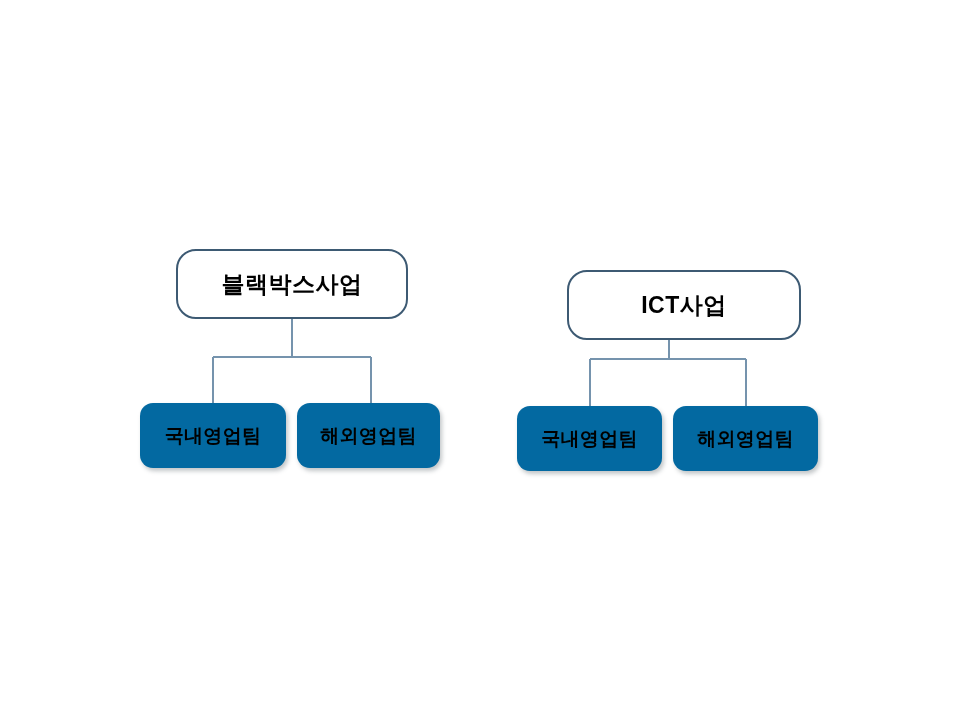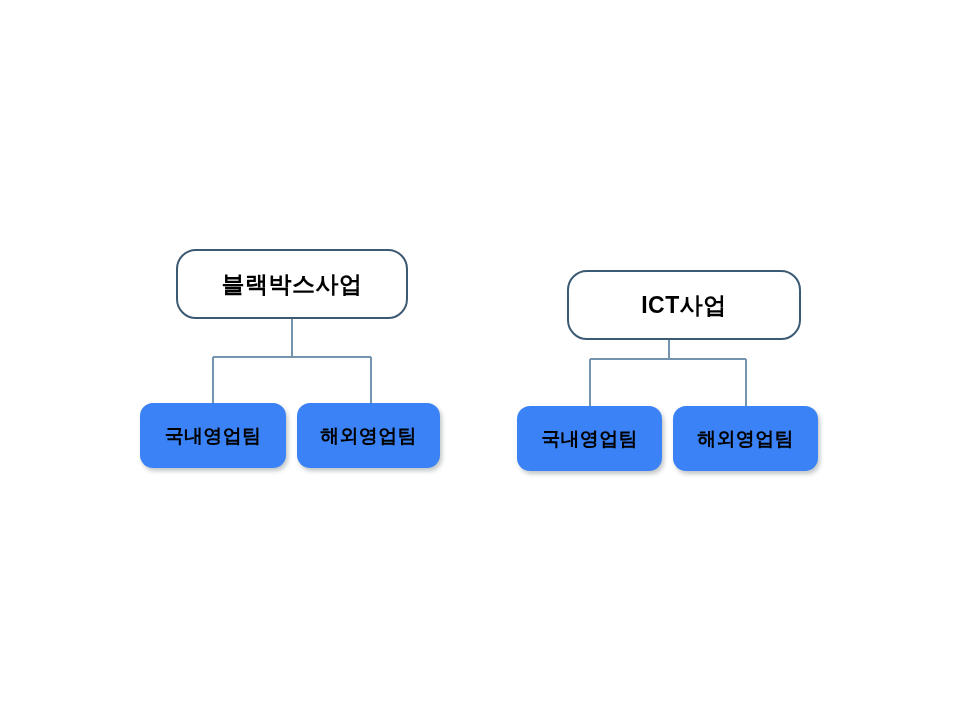--- a/index.html
+++ b/index.html
@@ -51,21 +51,21 @@
     font-size: 23px;
     font-weight: bold;
     letter-spacing: 0.5px;
     z-index: 3;
   }
 
   
   .node-child {
     position: absolute;
     box-sizing: border-box;
-    background: #3b82f6;
+    background: #0369a1;
     border: none;
     border-radius: 13px;
     display: flex;
     align-items: center;
     justify-content: center;
     text-align: center;
     color: #000000;
     font-size: 19px;
     font-weight: bold;
     letter-spacing: 0.3px;

